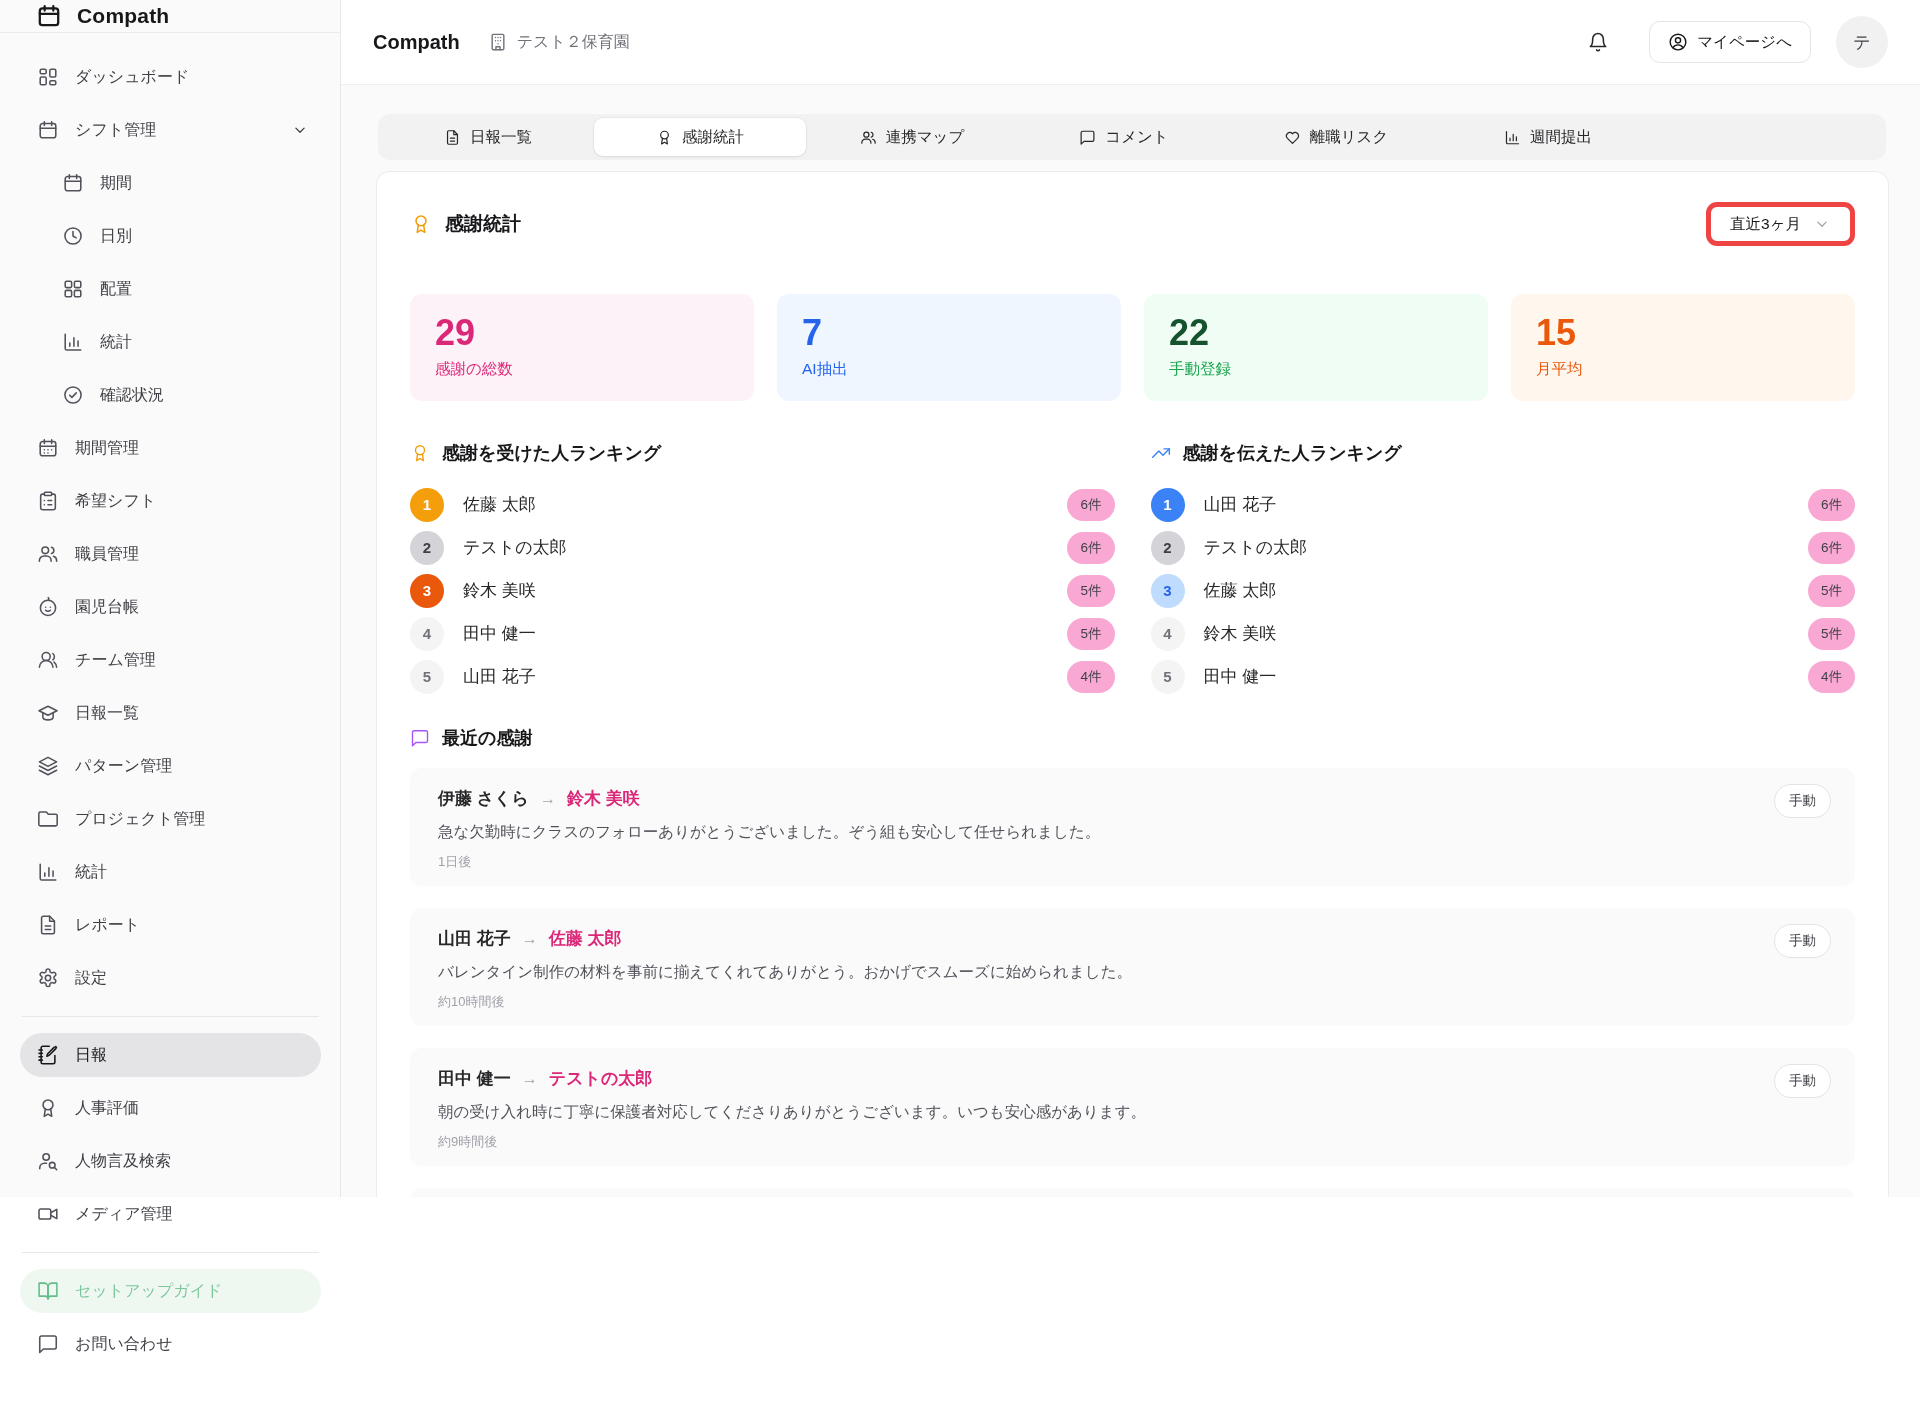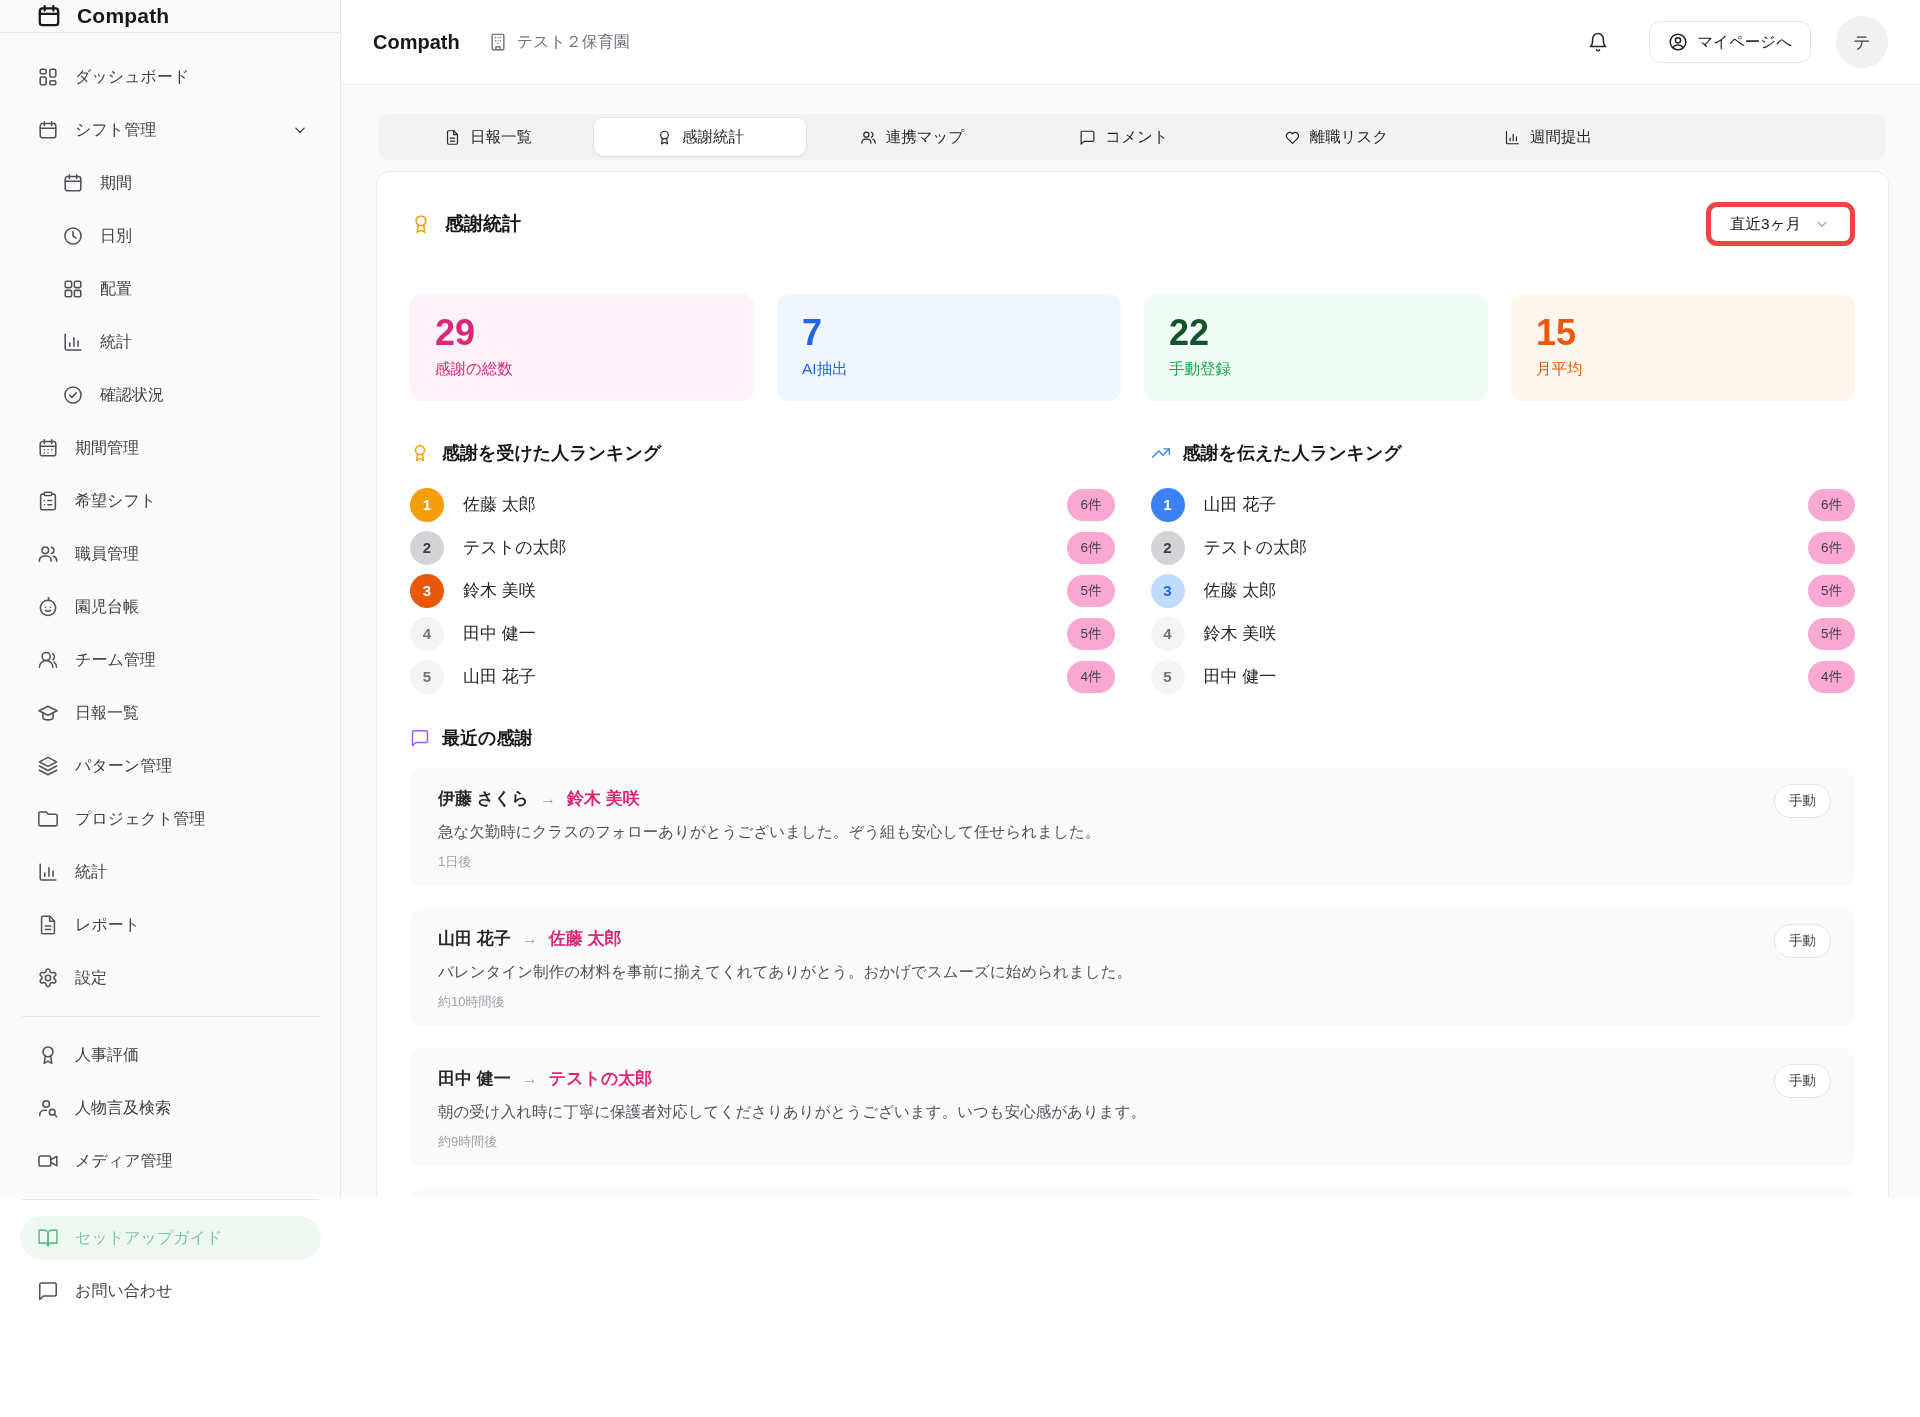--- a/index.html
+++ b/index.html
@@ -285,20 +285,30 @@
       <div class="nav-item">
         <span class="icon" style="width: 22px; height: 22px;">
           <svg viewBox="0 0 24 24" fill="none" stroke="currentColor" stroke-width="1.7" stroke-linecap="round" stroke-linejoin="round">
             <path d="M12.2 2.2h-.4a1.9 1.9 0 0 0-1.9 1.9v.17a1.9 1.9 0 0 1-.95 1.64l-.4.24a1.9 1.9 0 0 1-1.9 0l-.15-.08a1.9 1.9 0 0 0-2.6.7l-.2.36a1.9 1.9 0 0 0 .7 2.6l.14.09a1.9 1.9 0 0 1 .95 1.63v.49a1.9 1.9 0 0 1-.95 1.65l-.14.09a1.9 1.9 0 0 0-.7 2.6l.2.36a1.9 1.9 0 0 0 2.6.7l.14-.08a1.9 1.9 0 0 1 1.9 0l.41.24a1.9 1.9 0 0 1 .95 1.64v.17a1.9 1.9 0 0 0 1.9 1.9h.4a1.9 1.9 0 0 0 1.9-1.9v-.17a1.9 1.9 0 0 1 .95-1.64l.4-.24a1.9 1.9 0 0 1 1.9 0l.15.08a1.9 1.9 0 0 0 2.6-.7l.2-.37a1.9 1.9 0 0 0-.7-2.6l-.14-.08a1.9 1.9 0 0 1-.95-1.65v-.48a1.9 1.9 0 0 1 .95-1.65l.14-.09a1.9 1.9 0 0 0 .7-2.6l-.2-.36a1.9 1.9 0 0 0-2.6-.7l-.15.08a1.9 1.9 0 0 1-1.9 0l-.4-.24a1.9 1.9 0 0 1-.95-1.64v-.17a1.9 1.9 0 0 0-1.9-1.9Z"></path>
             <circle cx="12" cy="12" r="2.9"></circle>
           </svg>
         </span>
         <span>設定</span>
       </div>
       <div class="nav-divider"></div>
+      <div class="nav-item active">
+        <span class="icon" style="width: 22px; height: 22px;">
+          <svg viewBox="0 0 24 24" fill="none" stroke="currentColor" stroke-width="1.7" stroke-linecap="round" stroke-linejoin="round">
+            <path d="M13.4 2.5H6.4a1.9 1.9 0 0 0-1.9 1.9v15.2a1.9 1.9 0 0 0 1.9 1.9h11.2a1.9 1.9 0 0 0 1.9-1.9v-7"></path>
+            <path d="M2.2 6.5h3.6M2.2 10.2h3.6M2.2 13.9h3.6M2.2 17.6h3.6"></path>
+            <path d="M21.2 3.7a1.8 1.8 0 0 0-2.55 0l-7 7-.95 2.6 2.6-.95 7-7a1.8 1.8 0 0 0 0-2.55Z"></path>
+          </svg>
+        </span>
+        <span>日報</span>
+      </div>
       <div class="nav-item">
         <span class="icon" style="width: 22px; height: 22px;">
           <svg viewBox="0 0 24 24" fill="none" stroke="currentColor" stroke-width="1.7" stroke-linecap="round" stroke-linejoin="round">
             <circle cx="12" cy="8.6" r="5.4"></circle>
             <path d="m14.9 12.9 1.2 8.2-4.1-2.5-4.1 2.5 1.2-8.2"></path>
           </svg>
         </span>
         <span>人事評価</span>
       </div>
       <div class="nav-item">

